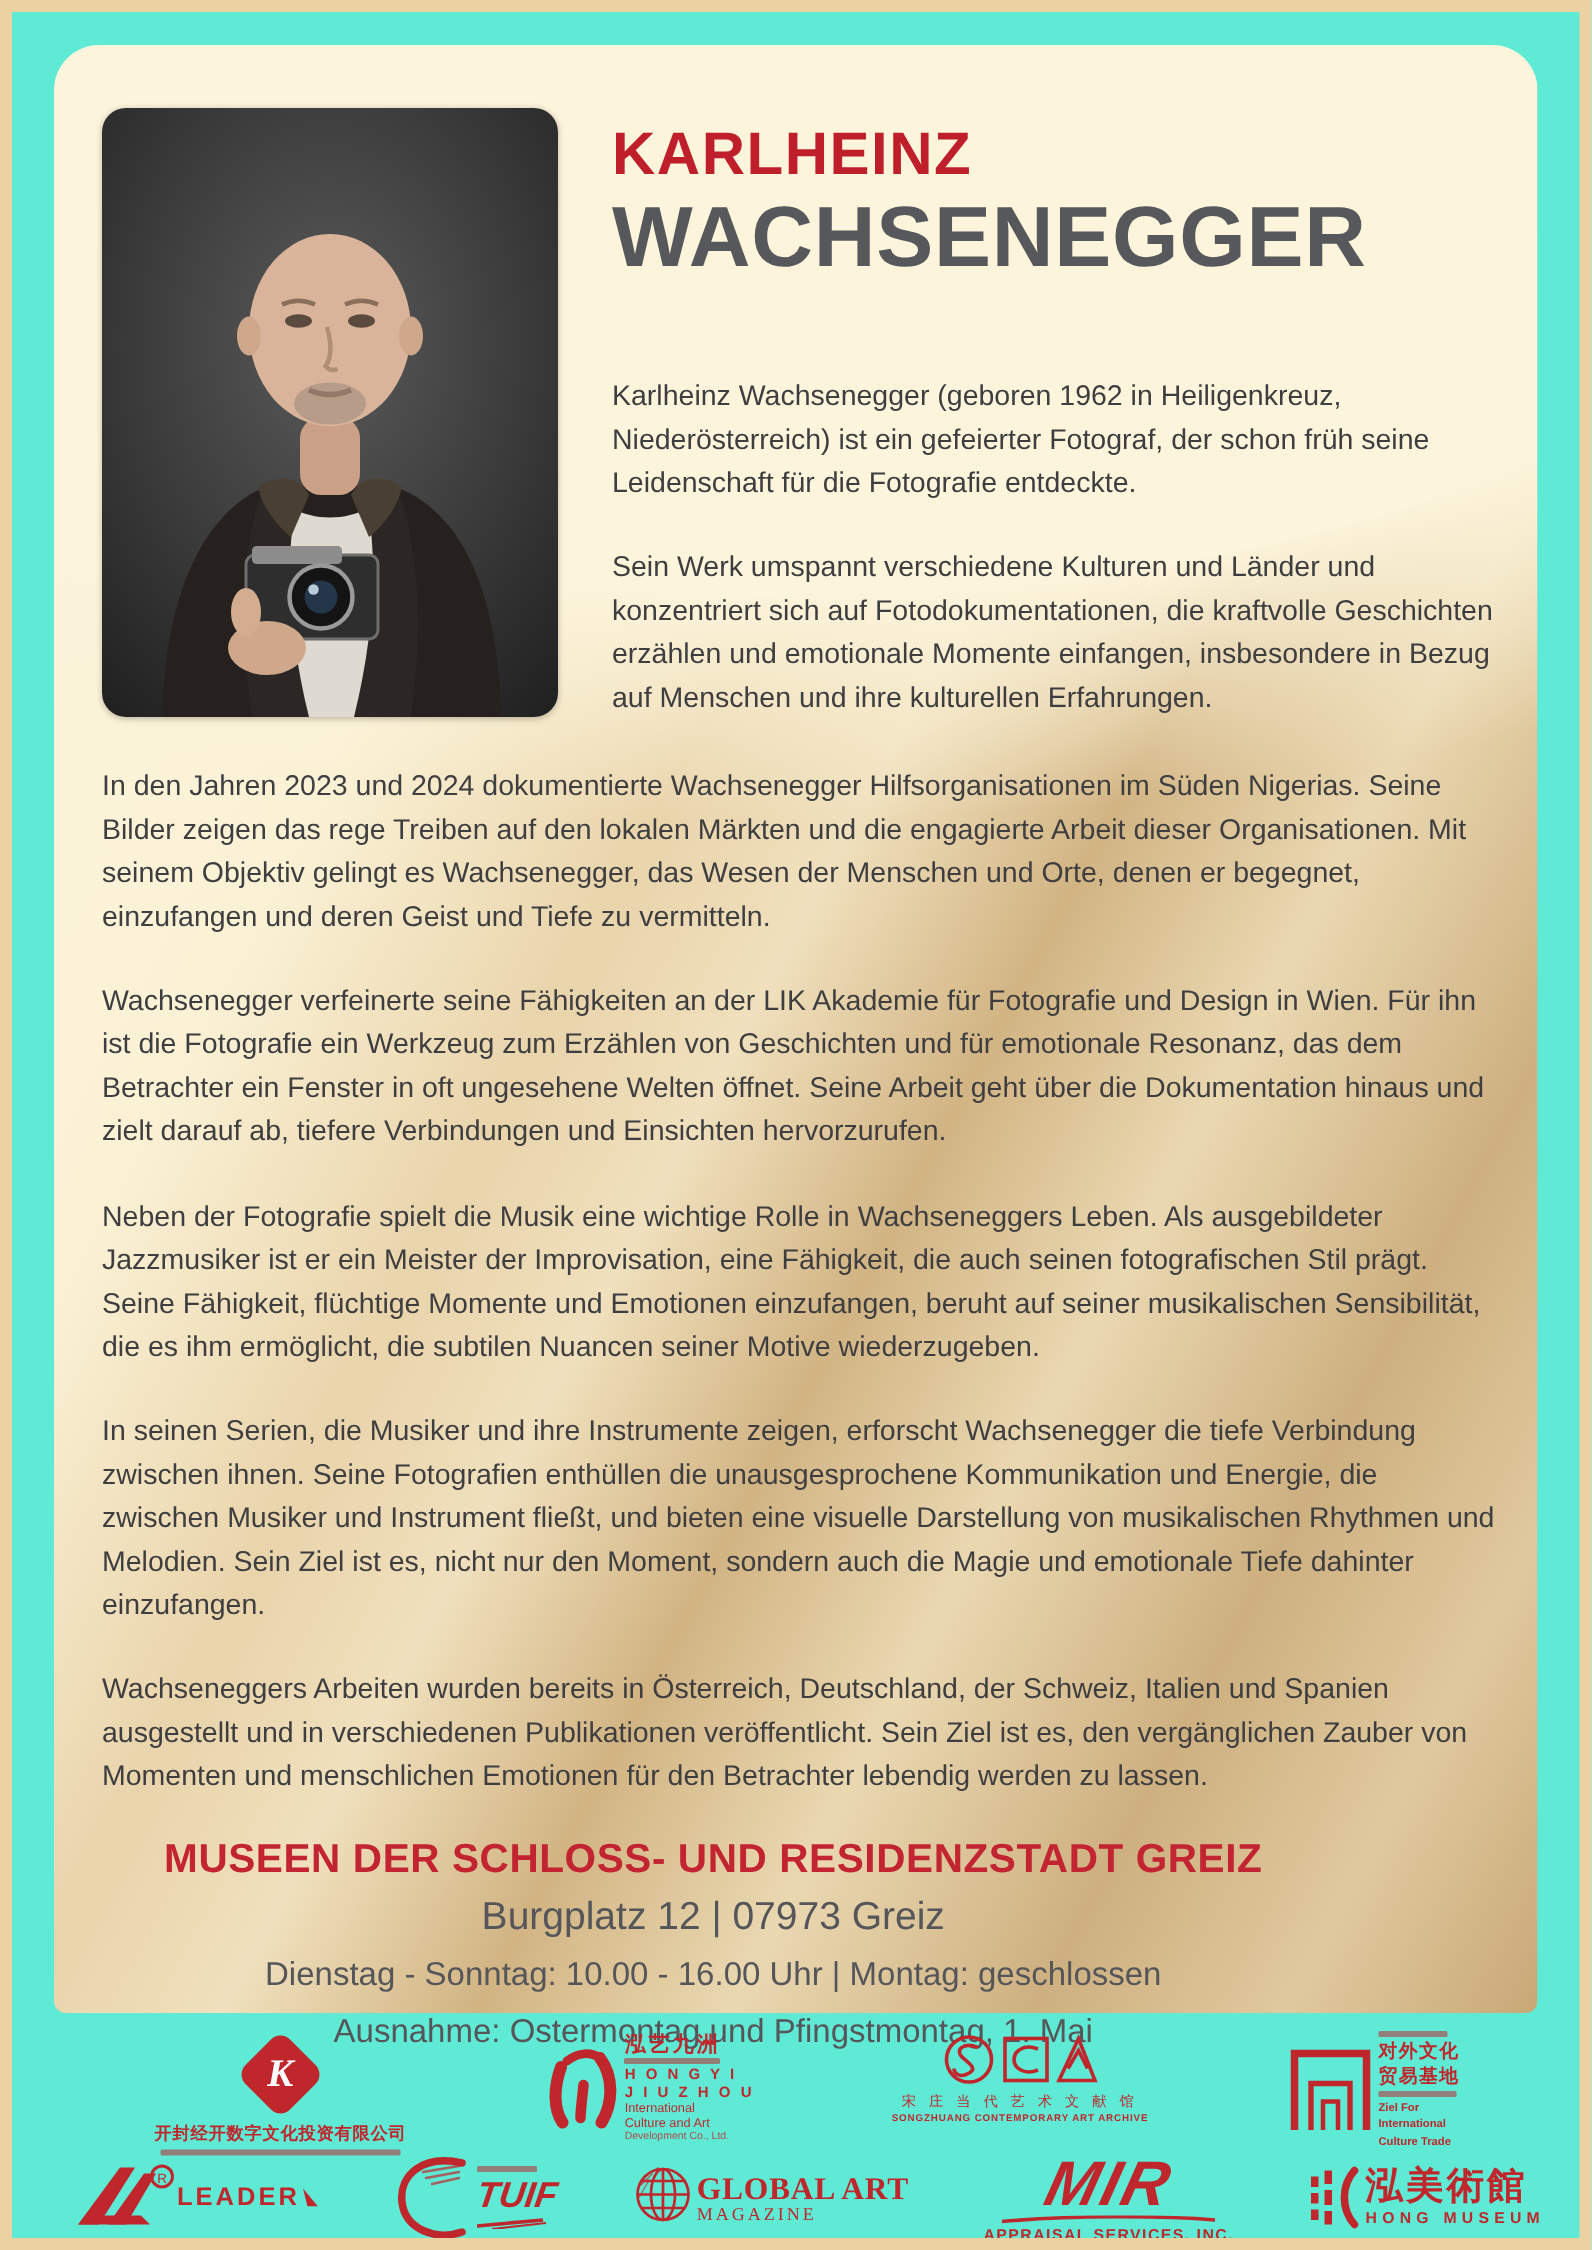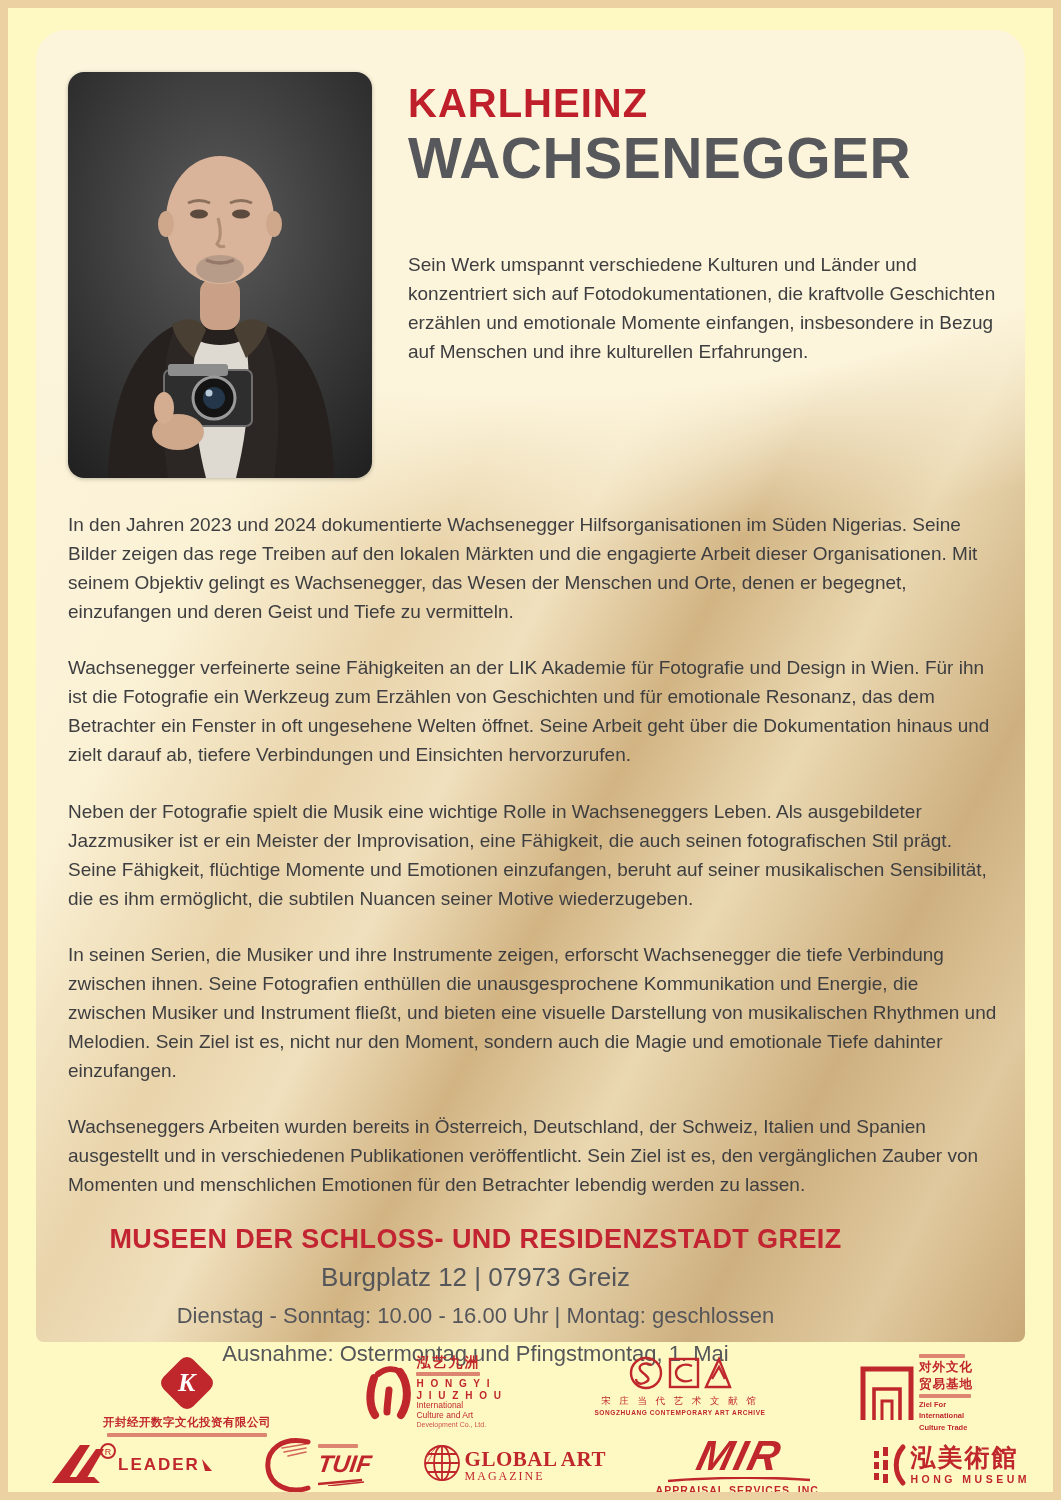--- a/index.html
+++ b/index.html
@@ -1,17 +1,17 @@
 <!DOCTYPE html>
 <html><head>
 <meta charset="utf-8">
 <style>
   html,body{margin:0;padding:0;}
   body{font-family:"Liberation Sans", sans-serif; background:#ffffff;}
-  .page{position:relative;width:1061px;height:1500px;background:#fef9c3;overflow:hidden;
+  .page{position:relative;width:1061px;height:1500px;background:#5eead4;overflow:hidden;
         box-sizing:border-box;border:8px solid #ecd2a3;}
   
   .panel{position:absolute;left:28px;top:22px;width:989px;height:1312px;
          border-radius:30px 30px 8px 8px;
          background:
            radial-gradient(130% 48% at 50% 0%, #fcf4db 0%, #fcf4db 58%, rgba(252,244,219,0) 82%),
            linear-gradient(118deg,
              #fcf4db 0%, #fbf2d6 26%, #e9d4ab 40%, #f0e0bd 48%,
              #d2b483 58%, #ead8b1 68%, #ceb080 80%, #e0c99e 90%, #c9a877 100%);}
   
@@ -130,20 +130,21 @@
       </g>
     </svg>
   </div>
 
   <div class="titleblock">
     <span class="title-first">KARLHEINZ</span>
     <span class="title-last">WACHSENEGGER</span>
   </div>
 
   <div class="intro">
+    <p class="para">Karlheinz Wachsenegger (geboren 1962 in Heiligenkreuz, Niederösterreich) ist ein gefeierter Fotograf, der schon früh seine Leidenschaft für die Fotografie entdeckte.</p>
     <p class="para">Sein Werk umspannt verschiedene Kulturen und Länder und konzentriert sich auf Fotodokumentationen, die kraftvolle Geschichten erzählen und emotionale Momente einfangen, insbesondere in Bezug auf Menschen und ihre kulturellen Erfahrungen.</p>
   </div>
 
   <div class="bodytext">
     <p class="para">In den Jahren 2023 und 2024 dokumentierte Wachsenegger Hilfsorganisationen im Süden Nigerias. Seine Bilder zeigen das rege Treiben auf den lokalen Märkten und die engagierte Arbeit dieser Organisationen. Mit seinem Objektiv gelingt es Wachsenegger, das Wesen der Menschen und Orte, denen er begegnet, einzufangen und deren Geist und Tiefe zu vermitteln.</p>
     <p class="para">Wachsenegger verfeinerte seine Fähigkeiten an der LIK Akademie für Fotografie und Design in Wien. Für ihn ist die Fotografie ein Werkzeug zum Erzählen von Geschichten und für emotionale Resonanz, das dem Betrachter ein Fenster in oft ungesehene Welten öffnet. Seine Arbeit geht über die Dokumentation hinaus und zielt darauf ab, tiefere Verbindungen und Einsichten hervorzurufen.</p>
     <p class="para">Neben der Fotografie spielt die Musik eine wichtige Rolle in Wachseneggers Leben. Als ausgebildeter Jazzmusiker ist er ein Meister der Improvisation, eine Fähigkeit, die auch seinen fotografischen Stil prägt. Seine Fähigkeit, flüchtige Momente und Emotionen einzufangen, beruht auf seiner musikalischen Sensibilität, die es ihm ermöglicht, die subtilen Nuancen seiner Motive wiederzugeben.</p>
     <p class="para">In seinen Serien, die Musiker und ihre Instrumente zeigen, erforscht Wachsenegger die tiefe Verbindung zwischen ihnen. Seine Fotografien enthüllen die unausgesprochene Kommunikation und Energie, die zwischen Musiker und Instrument fließt, und bieten eine visuelle Darstellung von musikalischen Rhythmen und Melodien. Sein Ziel ist es, nicht nur den Moment, sondern auch die Magie und emotionale Tiefe dahinter einzufangen.</p>
     <p class="para">Wachseneggers Arbeiten wurden bereits in Österreich, Deutschland, der Schweiz, Italien und Spanien ausgestellt und in verschiedenen Publikationen veröffentlicht. Sein Ziel ist es, den vergänglichen Zauber von Momenten und menschlichen Emotionen für den Betrachter lebendig werden zu lassen.</p>
   </div>

